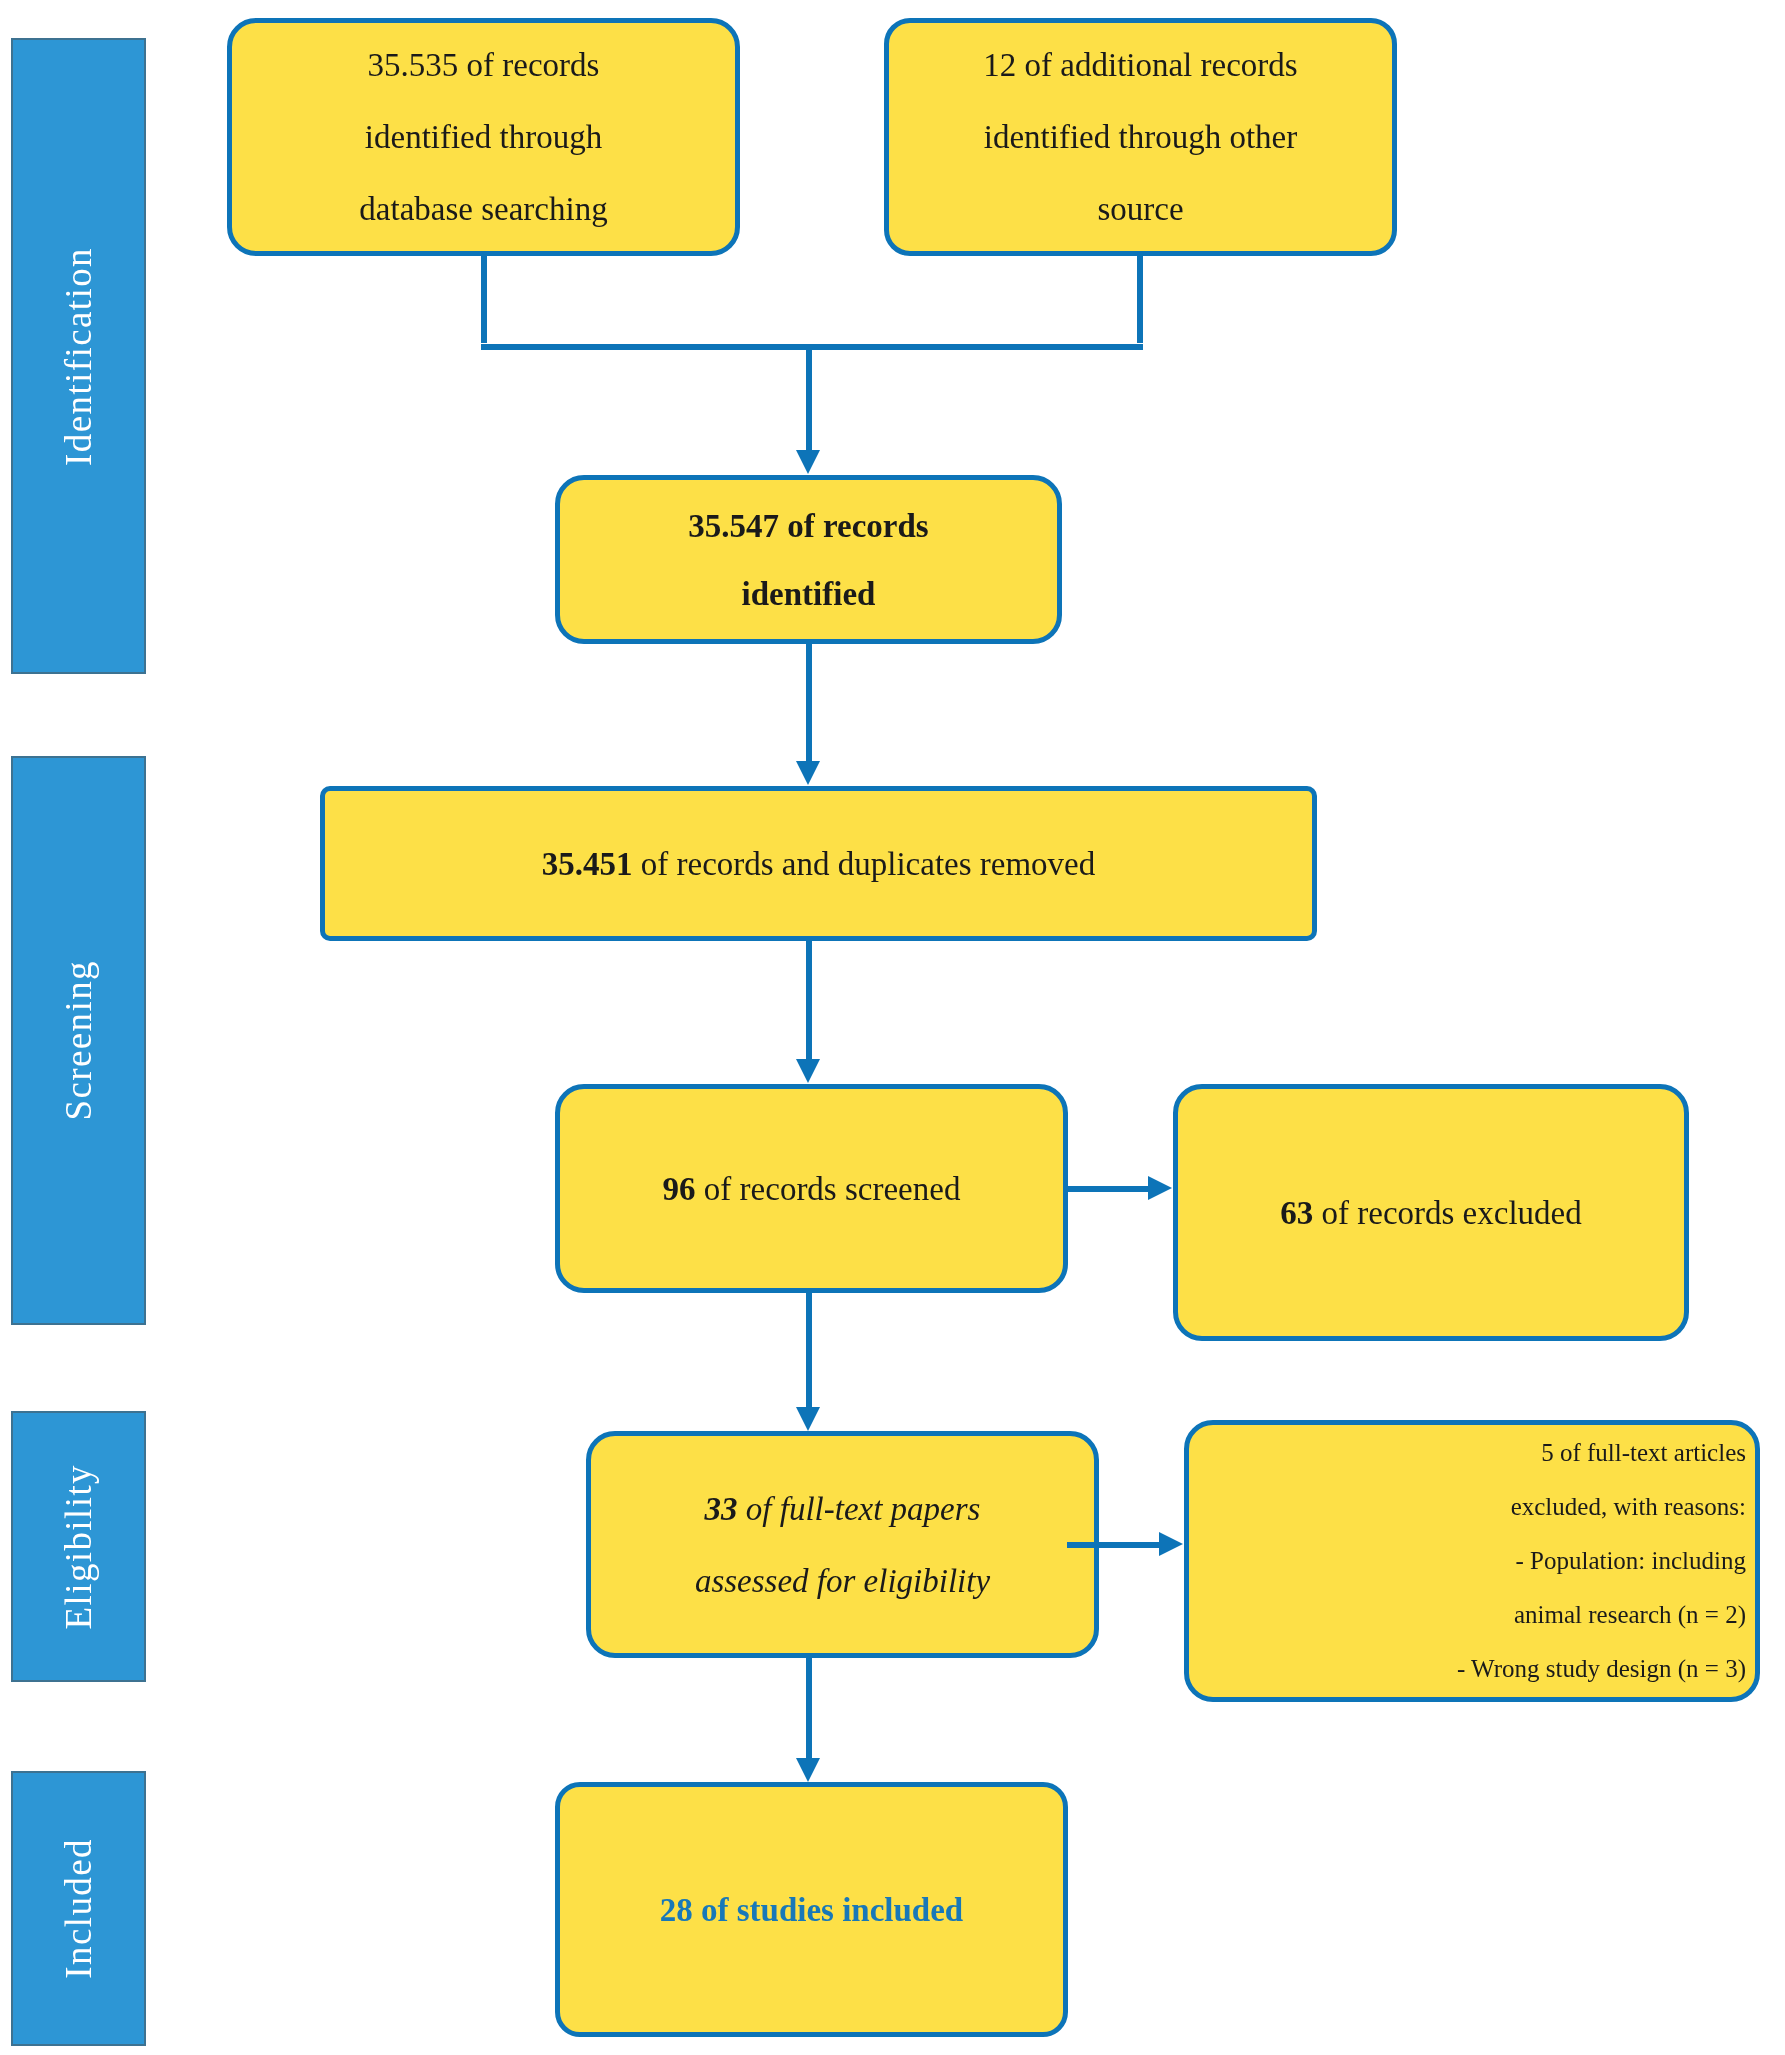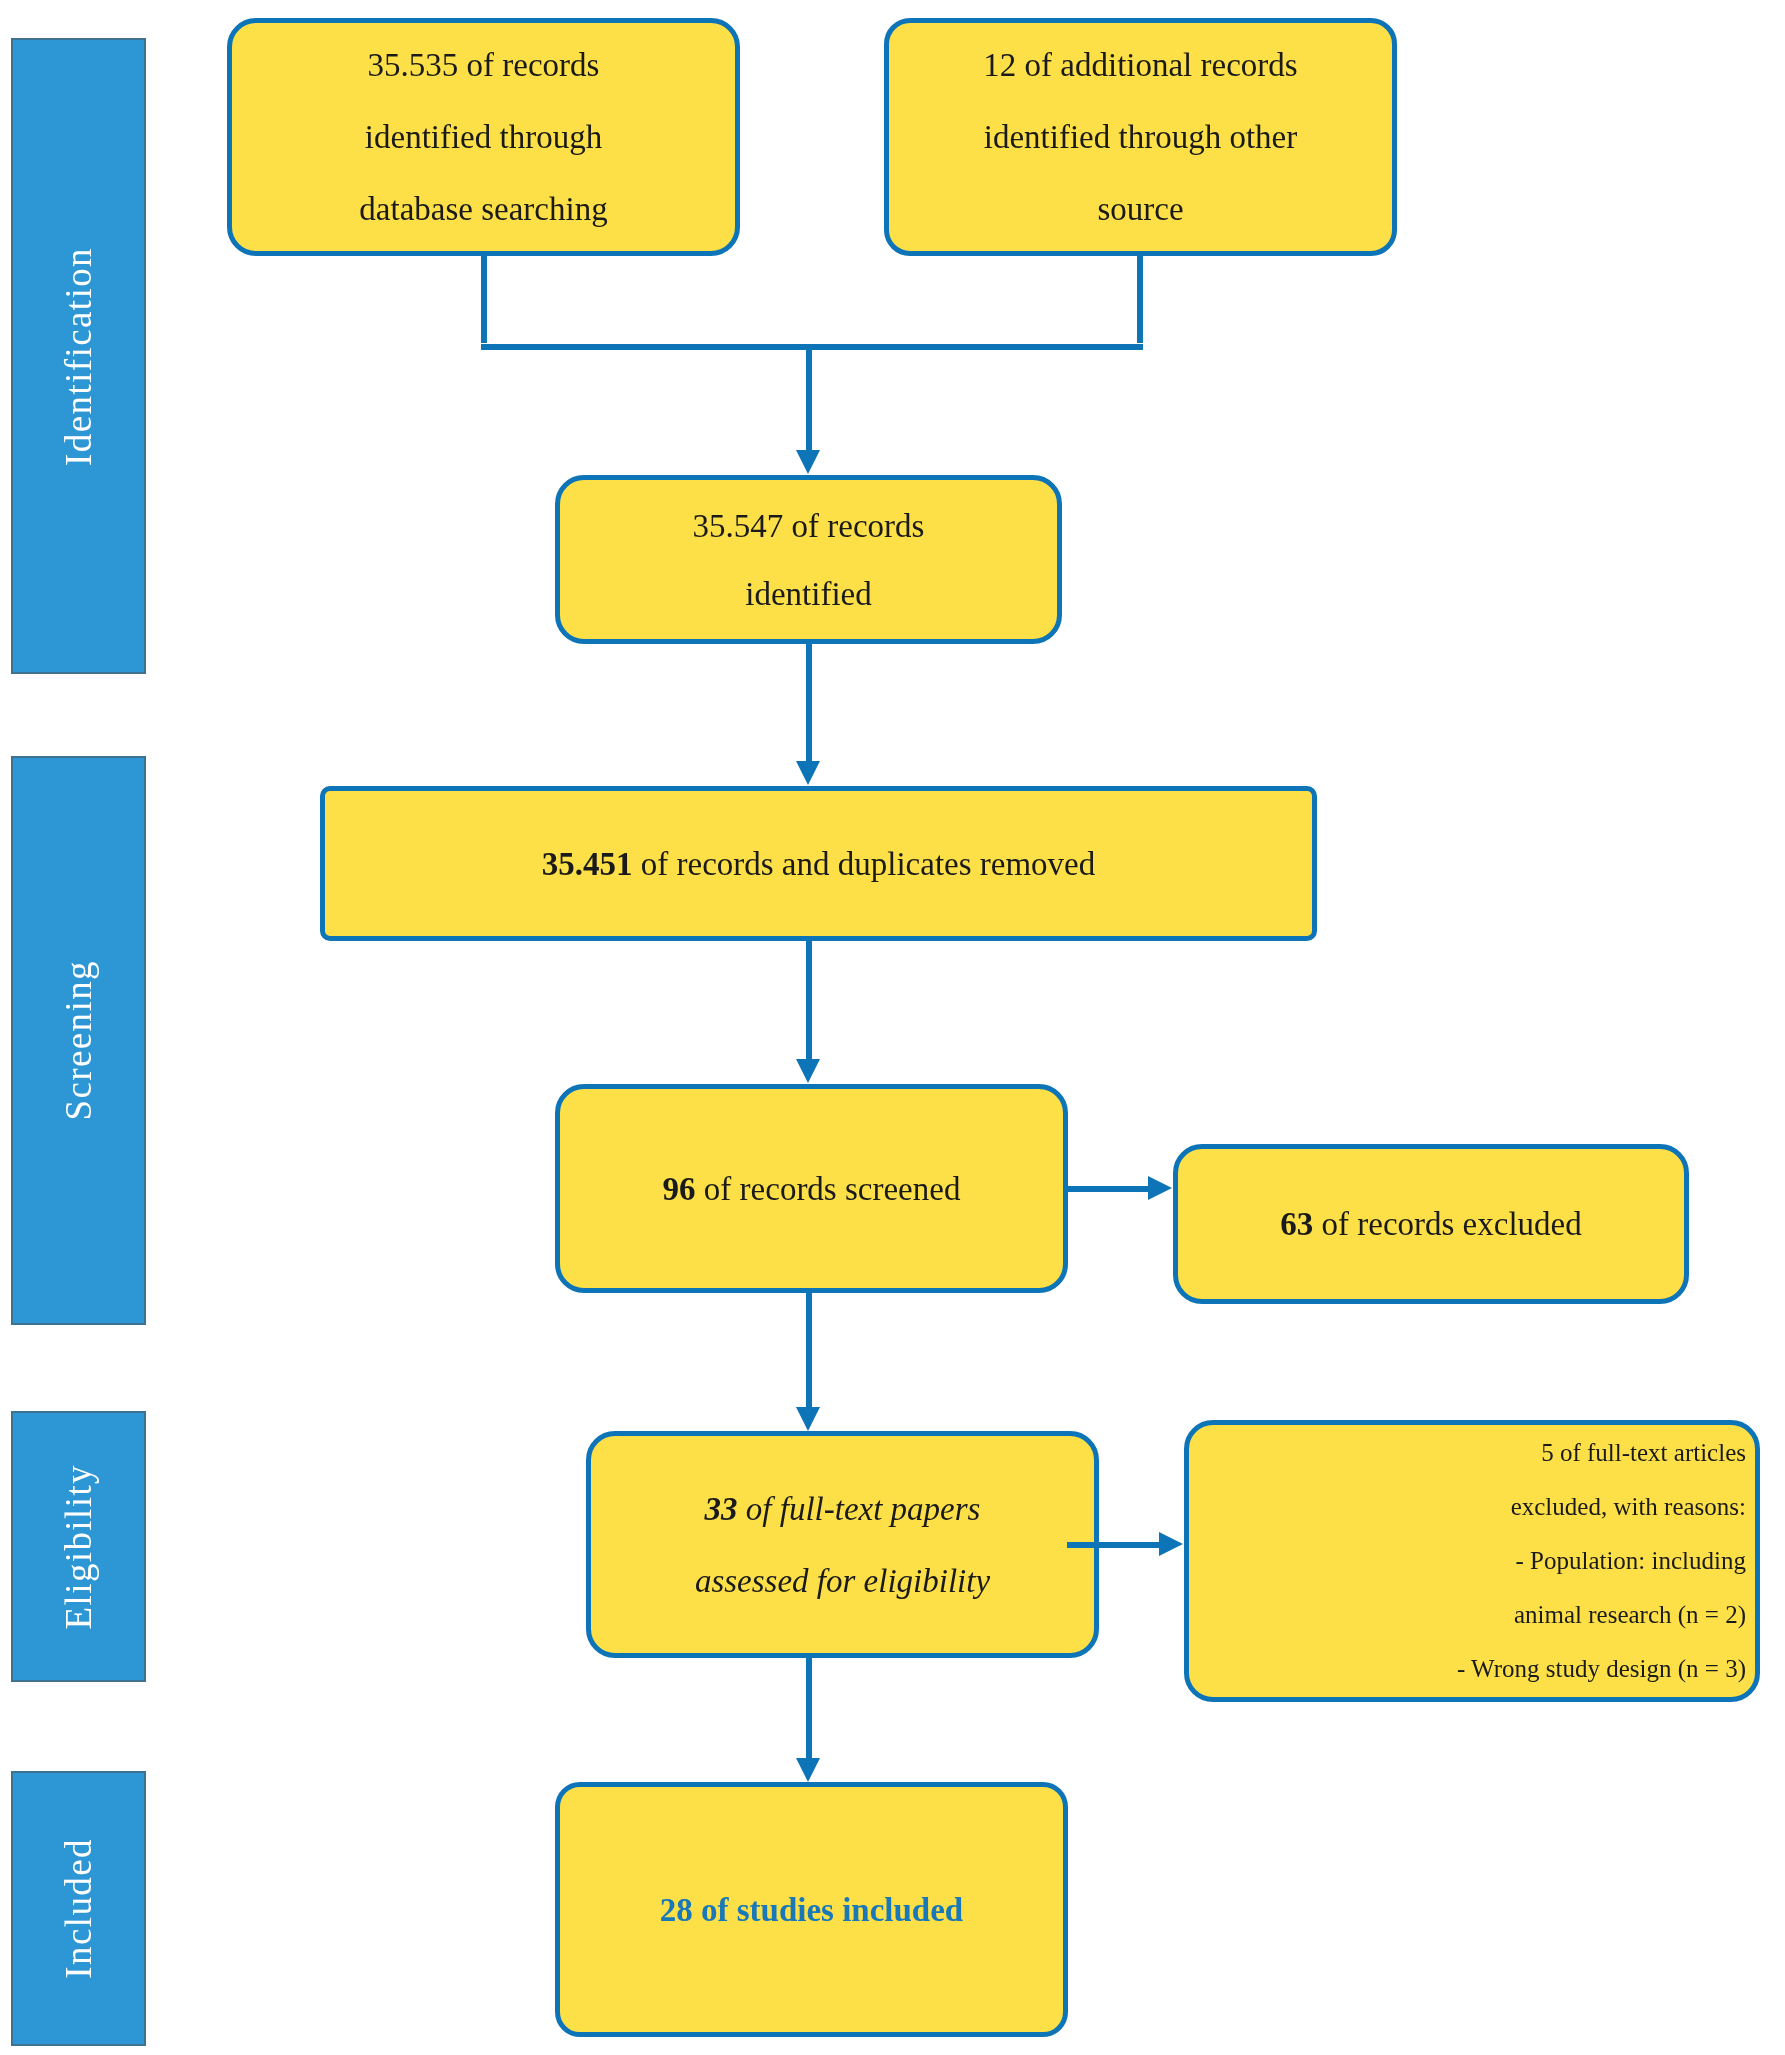--- a/index.html
+++ b/index.html
@@ -42,21 +42,21 @@
     border-radius: 29px;
     box-sizing: border-box;
     display: flex;
     flex-direction: column;
     align-items: center;
     justify-content: center;
     text-align: center;
     font-size: 33px;
     line-height: 72px;
   }
-  .fbox.bold { font-weight: normal; }
+  .fbox.bold { font-weight: bold; }
   .fbox .ln { white-space: nowrap; }
   #box-records-identified { line-height: 68px; }
   #box-fulltext-excluded {
     align-items: flex-end;
     text-align: left;
     padding: 3.6px 9px 3.6px 23.6px;
     font-size: 25px;
     line-height: 54px;
   }
   #box-studies-included {
@@ -118,21 +118,21 @@
   </div>
 
   <div class="fbox" style="left:320px; top:786px; width:997px; height:155px;border-radius:10px;">
     <div class="ln"><b>35.451</b><span> of records and duplicates removed</span></div>
   </div>
 
   <div class="fbox" style="left:555px; top:1084px; width:513px; height:209px;">
     <div class="ln"><b>96</b><span> of records screened</span></div>
   </div>
 
-  <div class="fbox" style="left:1173px; top:1144px; width:516px; height:160px;">
+  <div class="fbox" style="left:1173px; top:1084px; width:516px; height:257px;">
     <div class="ln"><b>63</b><span> of records excluded</span></div>
   </div>
 
   <div class="fbox" style="left:586px; top:1431px; width:513px; height:227px;font-style:italic;">
     <div class="ln"><b>33</b><span> of full-text papers</span></div>
     <div class="ln">assessed for eligibility</div>
   </div>
 
   <div class="fbox" id="box-fulltext-excluded" style="left:1184px; top:1420px; width:576px; height:282px;">
     <div class="ln">5 of full-text articles</div>

